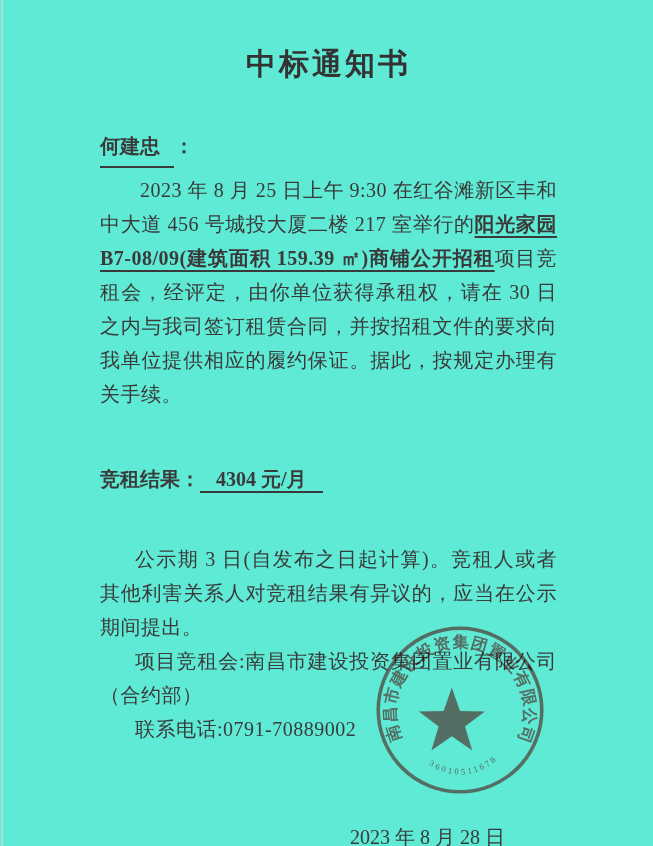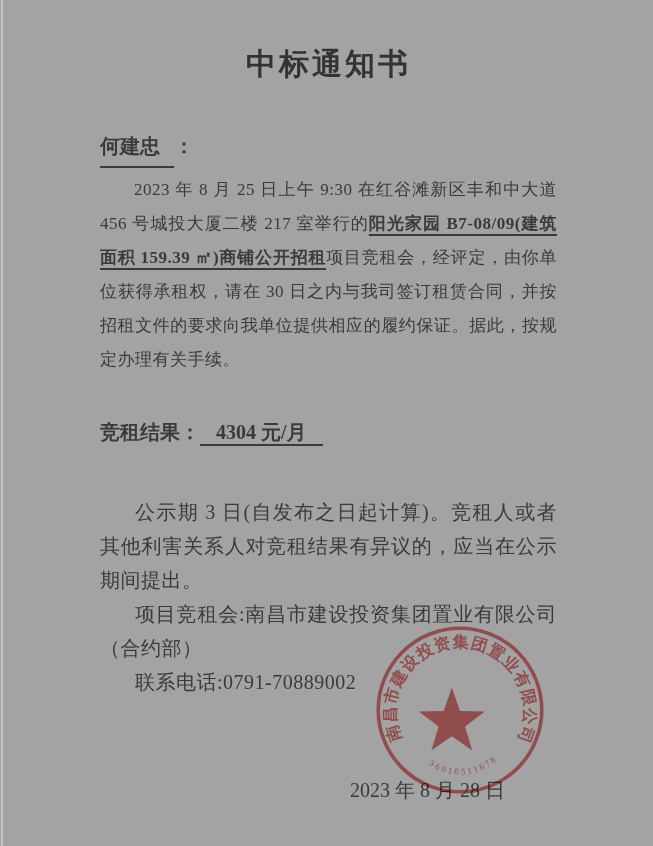--- a/index.html
+++ b/index.html
@@ -2,21 +2,21 @@
 <html><head>
 <meta charset="utf-8">
 <style>
   * { margin: 0; padding: 0; box-sizing: border-box; }
   html, body { background: #e9e9e9; }
   .page {
     position: relative;
     width: 653px;
     height: 846px;
     margin: 0 auto;
-    background: #a3a3a3;
+    background: #5eead4;
     color: #3a3a3a;
     font-family: "Liberation Serif", "DejaVu Serif", serif;
     overflow: hidden;
   }
   .scan-edge {
     position: absolute;
     left: 1px; top: 0;
     width: 2px; height: 100%;
     background: #d9d9d9;
     opacity: .6;
@@ -37,34 +37,34 @@
     font-size: 20px;
     font-weight: 700;
     line-height: 34px;
     margin-bottom: 10px;
   }
   .recipient-name {
     border-bottom: 2px solid #3a3a3a;
     padding: 0 14px 9px 0;
   }
   .body-para {
-    font-size: 17px;
+    font-size: 20px;
     line-height: 34px;
     letter-spacing: 0.5px;
     text-align: justify;
     text-indent: 2em;
   }
   .bold-underline {
     font-weight: 700;
     text-decoration: underline;
     text-decoration-thickness: 2px;
     text-underline-offset: 5px;
   }
   .result-line {
-    margin-top: 38px;
+    margin-top: 51px;
     font-size: 20px;
     font-weight: 700;
     line-height: 34px;
   }
   .result-value {
     border-bottom: 2px solid #3a3a3a;
     padding: 0 16px 1px 16px;
   }
   .notice-block {
     margin-top: 46px;

